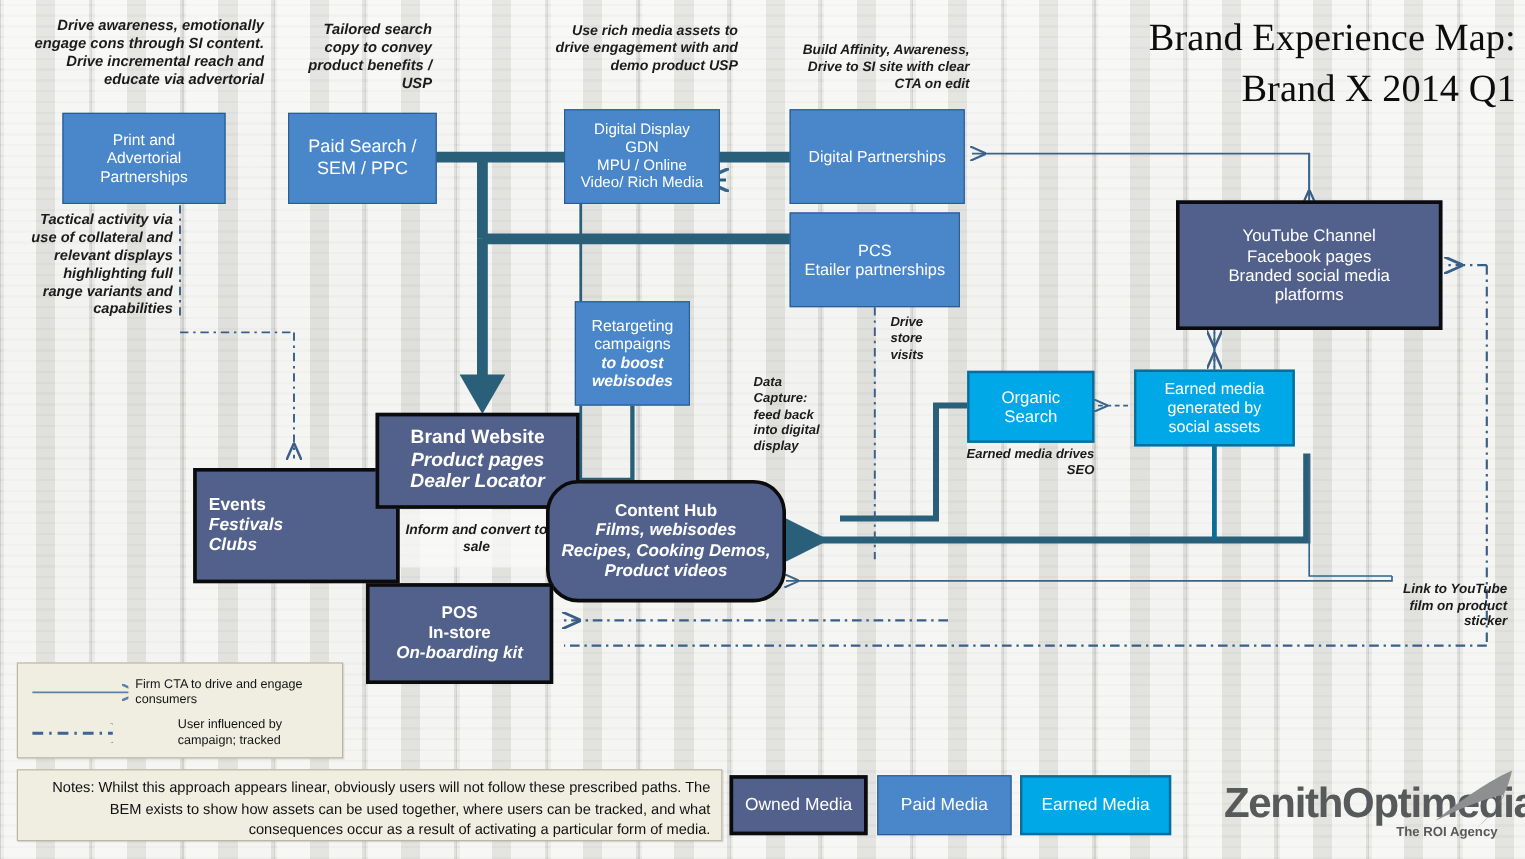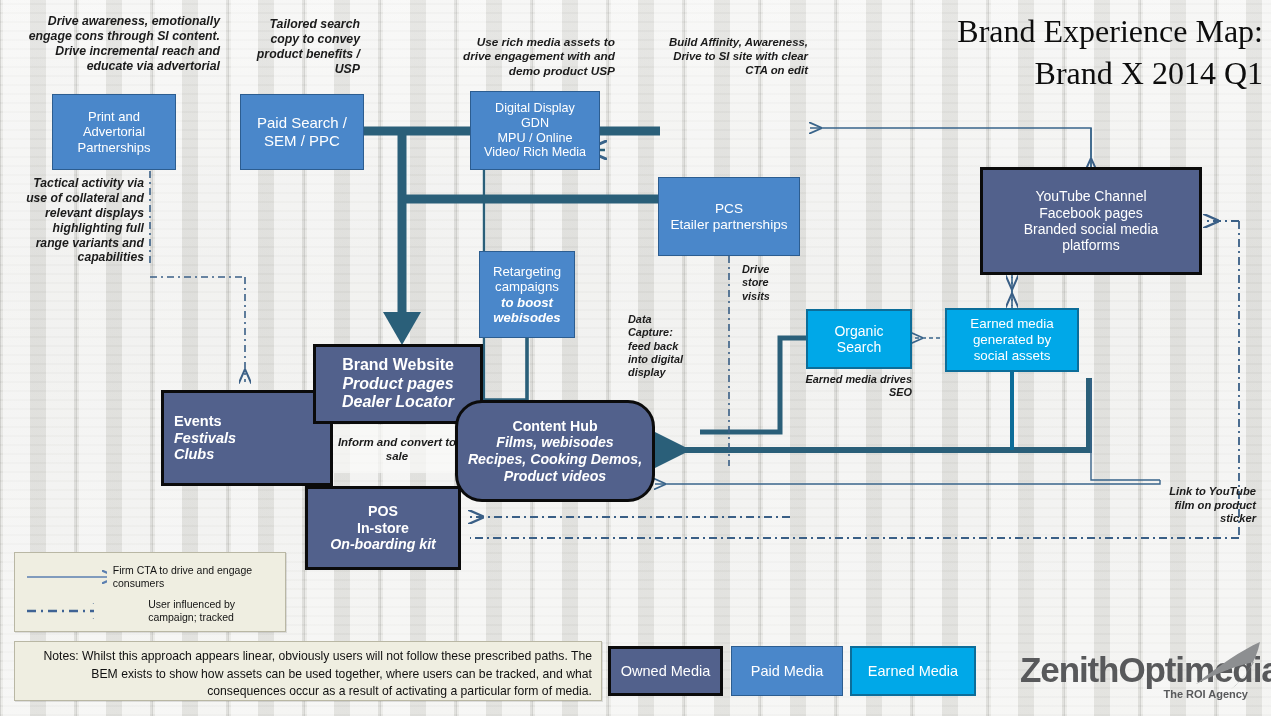--- a/index.html
+++ b/index.html
@@ -166,52 +166,55 @@
 
   <div id="title">
     <div>Brand Experience Map:</div>
     <div>Brand X 2014 Q1</div>
   </div>
 
   <div class="note" style="left:8px; top:14px; width:212px; font-size:12.3px;">Drive awareness, emotionally engage cons through SI content. Drive incremental reach and educate via advertorial</div>
 
   <div class="note" style="left:252px; top:17px; width:108px; font-size:12.3px;">Tailored search copy to convey product benefits / USP</div>
 
-  <div class="note" style="left:455px; top:35px; width:160px; font-size:11.8px;">Use rich media assets to drive  engagement with and demo product USP</div>
+  <div class="note" style="left:455px; top:18px; width:160px; font-size:11.8px;">Use rich media assets to drive  engagement with and demo product USP</div>
 
   <div class="note" style="left:650px; top:36px; width:158px; font-size:11.4px;">Build Affinity, Awareness, Drive to SI site with clear CTA on edit</div>
 
   <div class="note left" style="left:18px; top:176px; width:126px; font-size:12.2px;">Tactical activity via use of collateral and relevant displays highlighting full range variants and capabilities</div>
 
   <div class="note lft" style="left:628px; top:313px; width:70px; font-size:10.9px;">Data Capture: feed back into digital display</div>
 
   <div class="note lft" style="left:742px; top:263px; width:48px; font-size:10.9px;">Drive store visits</div>
 
   <div class="note" style="left:802px; top:373px; width:110px; font-size:10.9px;">Earned media drives SEO</div>
 
   <div class="note" style="left:1148px; top:485px; width:108px; font-size:11.2px;">Link to YouTube film on product sticker</div>
 
-  <div class="box paid" style="left:52px; top:94px; width:124px; height:76px; font-size:13px;">
+  <div class="box paid" style="left:52px; top:94px; width:136px; height:76px; font-size:13px;">
     <span class="ln">Print and</span>
     <span class="ln">Advertorial</span>
     <span class="ln">Partnerships</span>
   </div>
 
   <div class="box paid" style="left:240px; top:94px; width:124px; height:76px; font-size:15px;">
     <span class="ln">Paid Search /</span>
     <span class="ln">SEM / PPC</span>
   </div>
 
   <div class="box paid" style="left:470px; top:91px; width:130px; height:79px; font-size:12.6px;">
     <span class="ln">Digital Display</span>
     <span class="ln">GDN</span>
     <span class="ln">MPU / Online</span>
     <span class="ln">Video/ Rich Media</span>
   </div>
 
+  <div class="box paid" style="left:658px; top:91px; width:146px; height:79px; font-size:13.2px;">
+    <span class="ln">Digital Partnerships</span>
+  </div>
 
   <div class="box paid" style="left:658px; top:177px; width:142px; height:79px; font-size:13.6px;">
     <span class="ln">PCS</span>
     <span class="ln">Etailer partnerships</span>
   </div>
 
   <div class="box paid" style="left:479px; top:251px; width:96px; height:87px; font-size:13.2px;">
     <span class="ln">Retargeting</span>
     <span class="ln">campaigns</span>
     <span class="ln ital">to boost</span>

